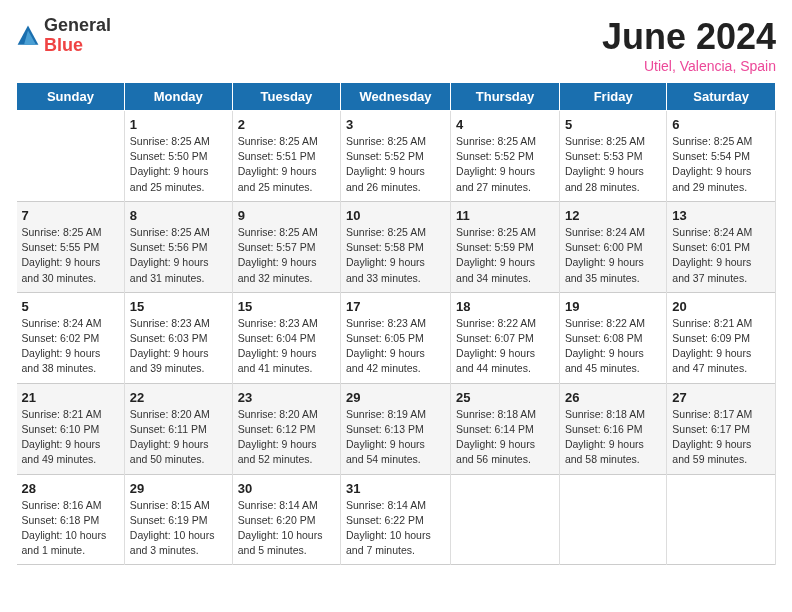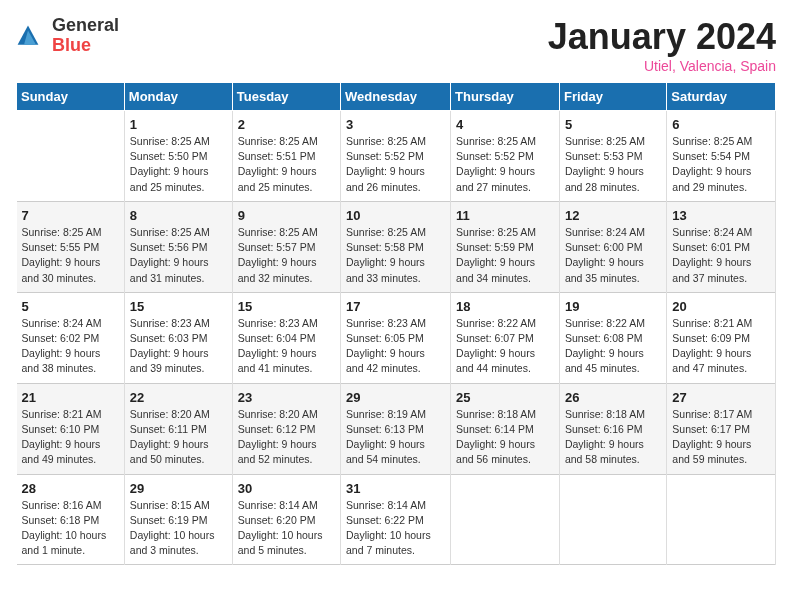--- a/index.html
+++ b/index.html
@@ -12,21 +12,21 @@
     }
     .header-section {
       display: flex;
       align-items: flex-start;
       justify-content: space-between;
       margin-bottom: 8px;
     }
     .logo {
       display: flex;
       align-items: center;
-      gap: 12px;
+      gap: 4px;
     }
     .logo-text {
       display: flex;
       flex-direction: column;
       line-height: 1.1;
     }
     .logo-general {
       font-size: 18px;
       font-weight: bold;
       color: #333;
@@ -54,21 +54,21 @@
     }
     .calendar {
       width: 100%;
       border-collapse: collapse;
       font-size: 11px;
     }
     .calendar thead tr th {
       background-color: #1a6faf;
       color: #fff;
       padding: 6px 4px;
-      text-align: left;
+      text-align: center;
       font-size: 13px;
       font-weight: bold;
       border: 1px solid #fff;
     }
     .calendar tbody tr {
       border-bottom: 1px solid #ccc;
     }
     .calendar tbody tr:nth-child(even) {
       background-color: #f5f5f5;
     }
@@ -106,21 +106,21 @@
     <svg class="logo-icon" viewBox="0 0 30 30" xmlns="http://www.w3.org/2000/svg">
       <polygon points="15,2 28,26 2,26" fill="#1a6faf"></polygon>
       <polygon points="15,8 25,26 10,26" fill="#4a9fd4"></polygon>
     </svg>
     <div class="logo-text">
       <span class="logo-general">General</span>
       <span class="logo-blue">Blue</span>
     </div>
   </div>
   <div class="title-section">
-    <div class="month-title">January 2024</div>
+    <div class="month-title">June 2024</div>
     <div class="location-subtitle">Utiel, Valencia, Spain</div>
   </div>
 </div>
 
 <table class="calendar">
   <thead>
     <tr>
     <th>Sunday</th>
         <th>Monday</th>
         <th>Tuesday</th>

